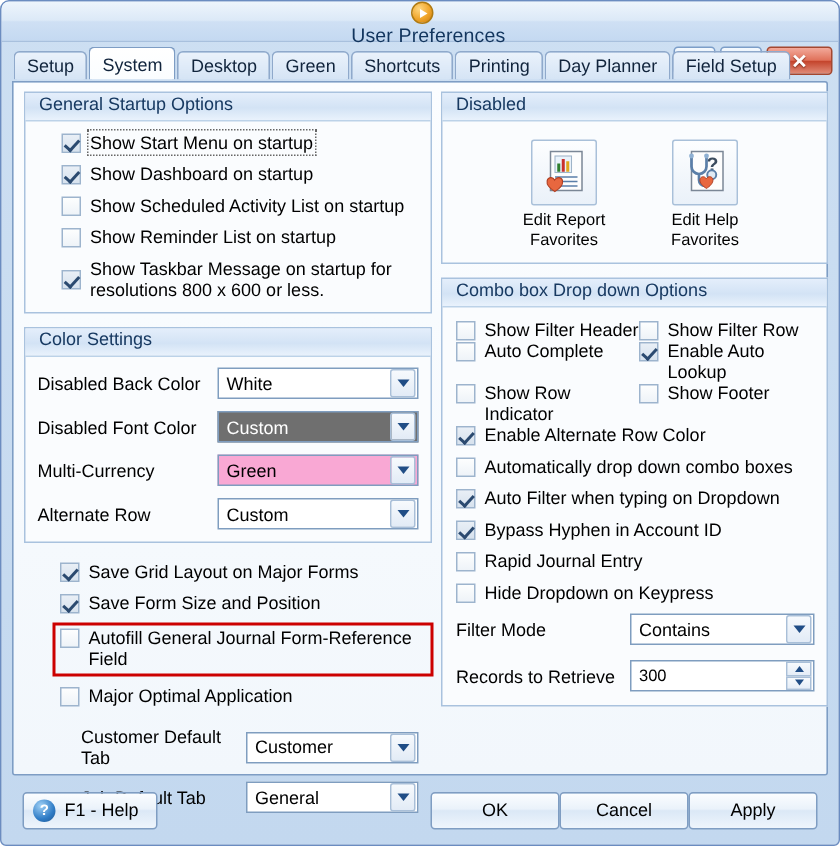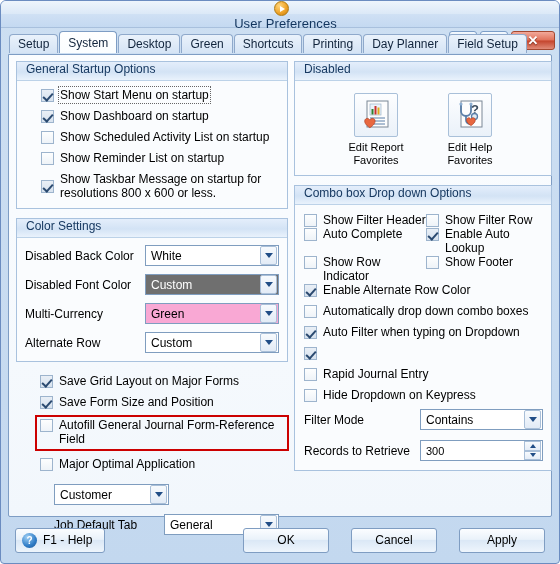--- a/index.html
+++ b/index.html
@@ -224,21 +224,21 @@
     cursor: pointer;
   }
   #help-btn { padding-left: 6px; padding-right: 12px; min-width: 0; justify-content:flex-start; }
   .help-icon {
     width: 15px; height: 15px; border-radius: 50%;
     background: radial-gradient(circle at 35% 28%, #9fd0f5 0%, #2f7cc6 60%, #1d5590 100%);
     color: #fff; font-size: 10px; font-weight: bold;
     display:flex;align-items:center;justify-content:center;
     margin-right: 6px; flex: 0 0 auto;
   }
-  #action-btns { margin-left: auto; display: flex; gap: 22px; }
+  #action-btns { margin-left: auto; display: flex; gap: 0; }
   #btn-ok { min-width: 86px; }
   #btn-cancel { min-width: 86px; }
   #btn-apply { min-width: 86px; }
 </style>
 </head>
 <body>
 
 <div id="window">
 
   <div id="titlebar">
@@ -356,20 +356,21 @@
         <div class="cb-row" style="margin-top:9px;margin-bottom:11px;">
           <span class="cbox"></span>
           <span class="cb-label">Autofill General Journal Form-Reference Field</span>
         </div>
         <div class="cb-row">
           <span class="cbox"></span>
           <span class="cb-label">Major Optimal Application</span>
         </div>
 
         <div class="field-row" style="margin-top:13px;padding-left:14px;">
+          <span class="field-label" style="width:110px;">Customer Default Tab</span>
           <span class="combo" style="max-width:115px;">
             <span class="val">Customer</span>
             <span class="arrow-btn">
                 <i class="chev"></i>
               </span>
           </span>
         </div>
         <div class="field-row" style="margin-top:9px;padding-left:14px;">
           <span class="field-label" style="width:110px;">Job Default Tab</span>
           <span class="combo" style="max-width:115px;">
@@ -481,20 +482,21 @@
           <div class="cb-row">
             <span class="cbox"></span>
             <span class="cb-label">Automatically drop down combo boxes</span>
           </div>
           <div class="cb-row">
             <span class="cbox checked"></span>
             <span class="cb-label">Auto Filter when typing on Dropdown</span>
           </div>
           <div class="cb-row">
             <span class="cbox checked"></span>
+            <span class="cb-label">Bypass Hyphen in Account ID</span>
           </div>
           <div class="cb-row">
             <span class="cbox"></span>
             <span class="cb-label">Rapid Journal Entry</span>
           </div>
           <div class="cb-row">
             <span class="cbox"></span>
             <span class="cb-label">Hide Dropdown on Keypress</span>
           </div>
 

